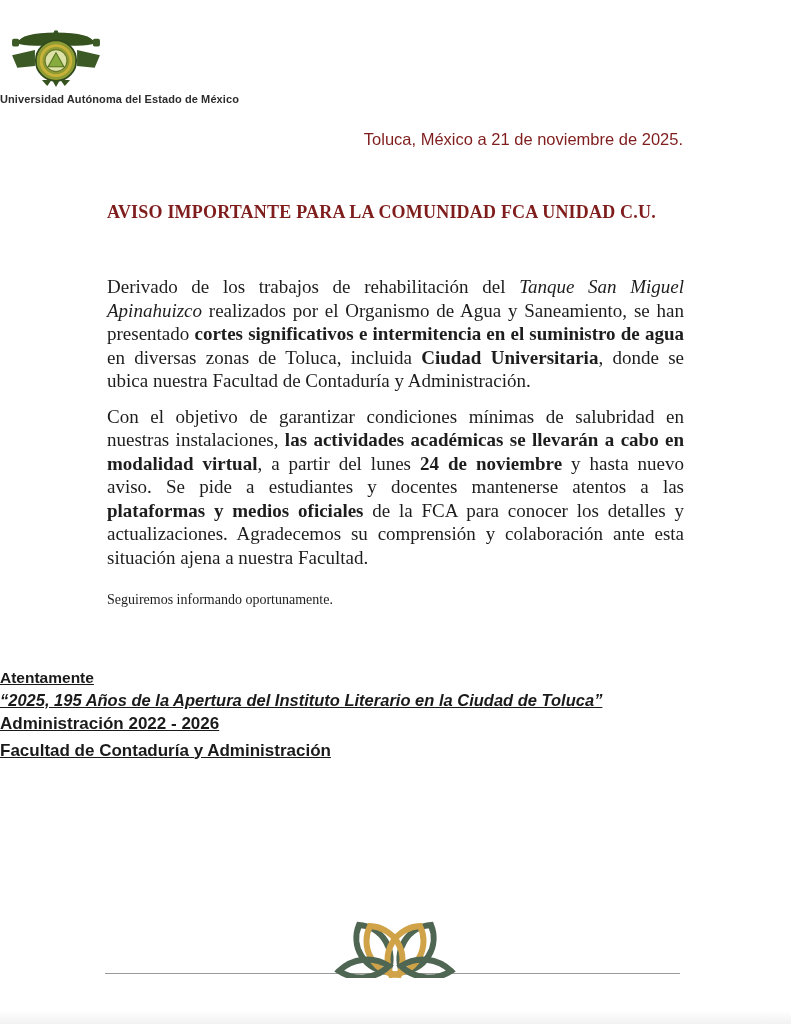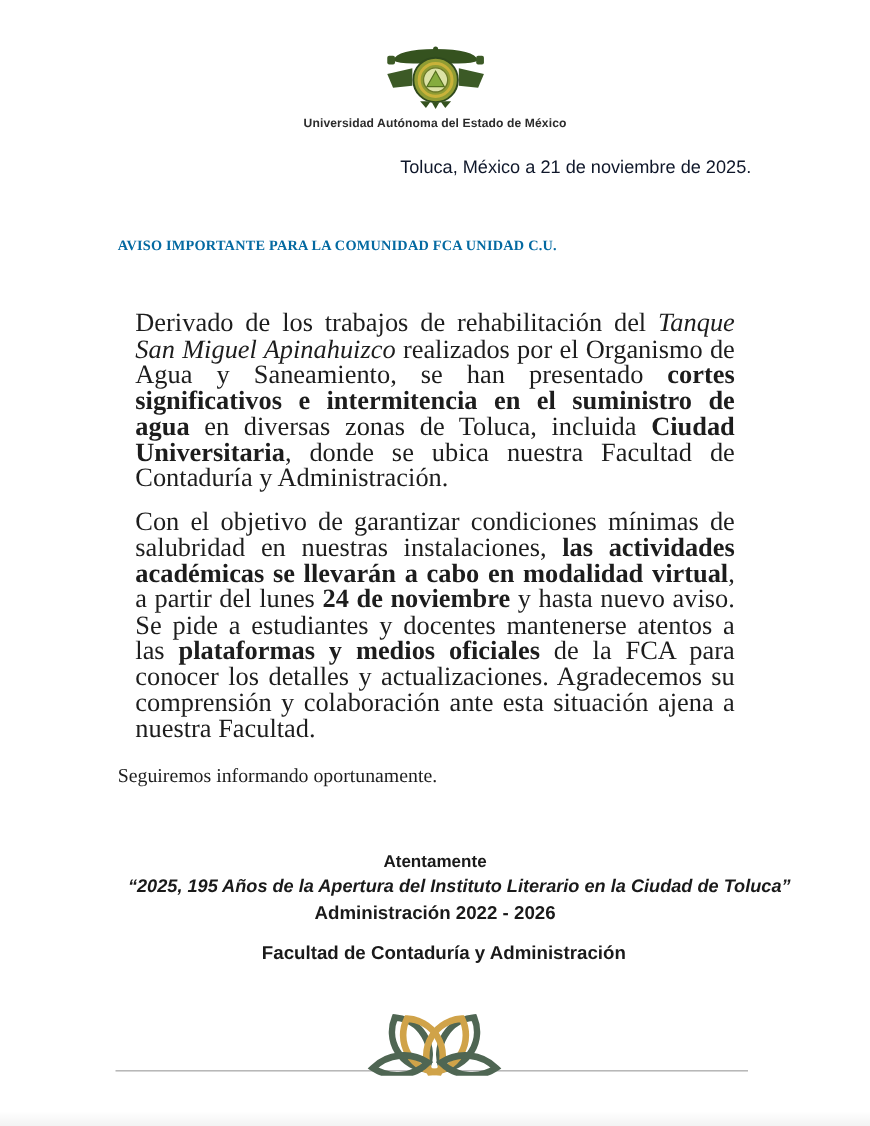--- a/index.html
+++ b/index.html
@@ -6,75 +6,75 @@
   .page{
     position:relative;
     width:791px;height:1024px;
     margin:0 auto;
     background:#ffffff;
     font-family:"Liberation Serif", serif;
     color:#1d1d1d;
     overflow:hidden;
   }
   
-  .letterhead{padding-top:41px;text-align:center;}
+  .letterhead{padding-top:29px;}
   .crest{width:112px;height:58px;display:inline-block;}
   .uni-name{
     margin-top:2px;
     font-family:"Liberation Sans", sans-serif;
     font-weight:bold;
     font-size:11px;
     letter-spacing:.1px;
     color:#2c2c2c;
   }
   
   .date-line{
     margin-top:25px;
     padding-right:108px;
     text-align:right;
     font-family:"Liberation Sans", sans-serif;
     font-size:16.5px;
-    color:#0f172a;
+    color:#7f1d1d;
   }
   .doc-title{
     margin:53px 107px 0 107px;
-    font-size:13px;
+    font-size:18px;
     font-weight:bold;
     letter-spacing:.2px;
-    color:#0369a1;
+    color:#7f1d1d;
   }
   .body-block{margin:0 107px;}
   .para{
-    margin:16px;
+    margin:0;
     text-align:justify;
-    font-size:24px;
+    font-size:19px;
     line-height:23.5px;
   }
   .para + .para{margin-top:12px;font-family:Liberation Serif, serif;}
   .para:first-child{margin-top:52px;}
   .para .b{font-weight:bold;}
   .para .i{font-style:italic;}
   .closing{
     margin:19px 107px 0 107px;
-    font-size:18px;
+    font-size:14px;
     line-height:23.5px;
   }
   
   .signature{
     margin-top:56px;
-    text-align:center;
     font-family:"Liberation Sans", sans-serif;
     font-weight:bold;
     color:#1a1a1a;
+    text-decoration:underline;
   }
   .salutation{font-size:15.5px;line-height:19px;}
   .motto{font-size:16.5px;margin-top:5px;line-height:21px;}
-  .anniversary-quote{font-size:16.5px;font-style:italic;margin-top:3px;line-height:21px;padding-left:44px;}
+  .anniversary-quote{font-size:16.5px;font-style:italic;margin-top:3px;line-height:21px;}
   .administration{font-size:17px;margin-top:2px;line-height:21px;}
-  .faculty{font-size:17px;margin-top:16px;line-height:21px;padding-left:16px;}
+  .faculty{font-size:17px;margin-top:6px;line-height:21px;}
   
   .footer-rule{
     position:absolute;
     left:105px;right:111px;top:973px;
     height:1px;background:#9a9a9a;
   }
   .footer-ornament{
     position:absolute;
     left:325px;top:916px;
     width:140px;height:62px;

